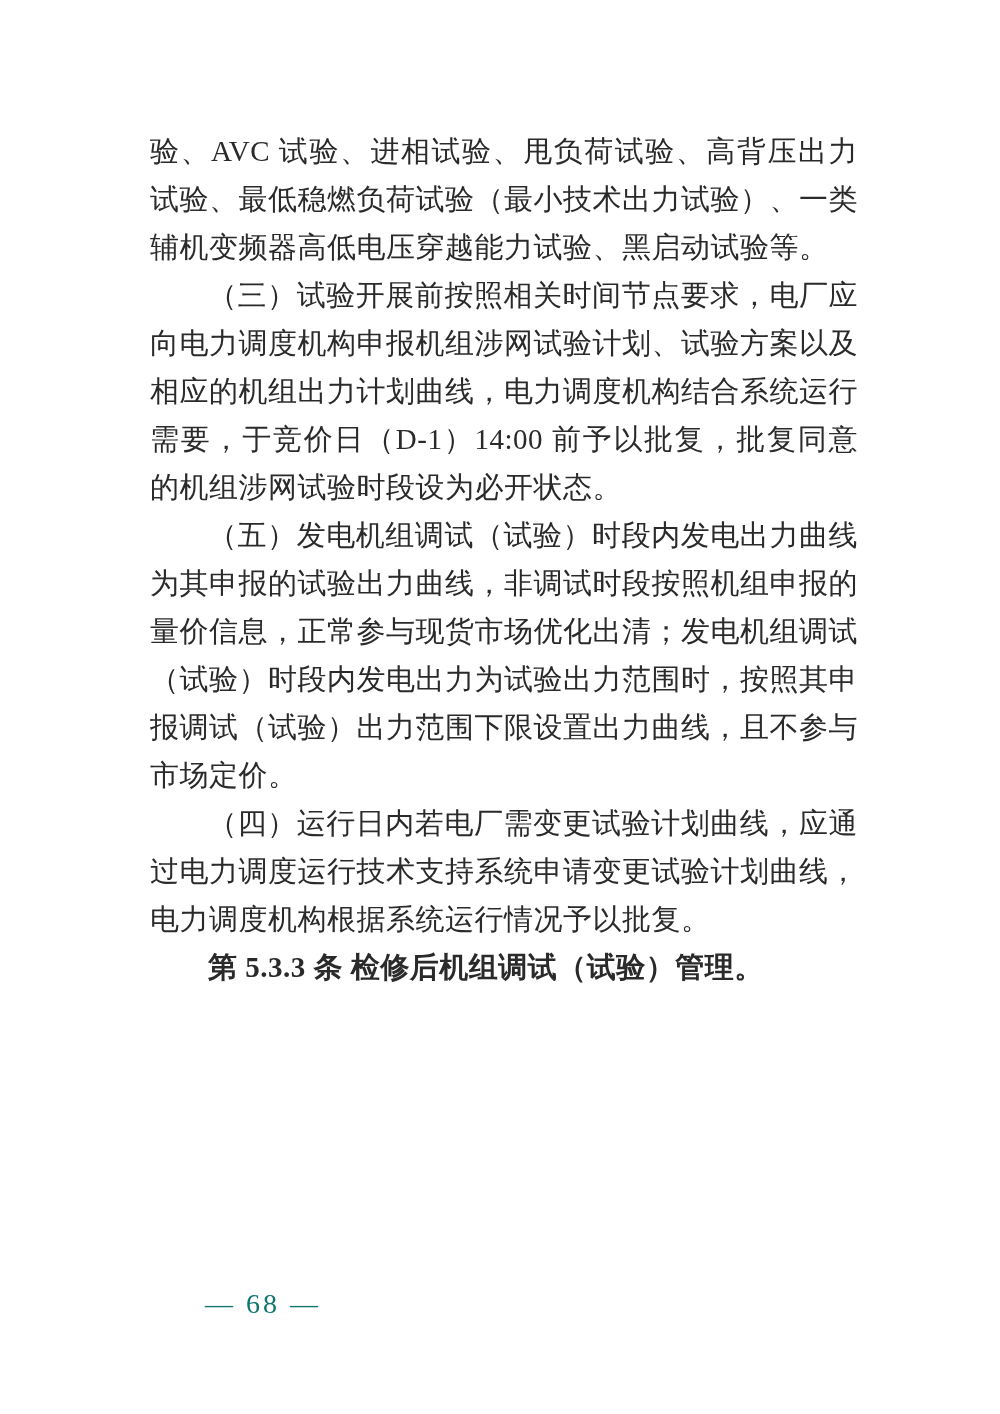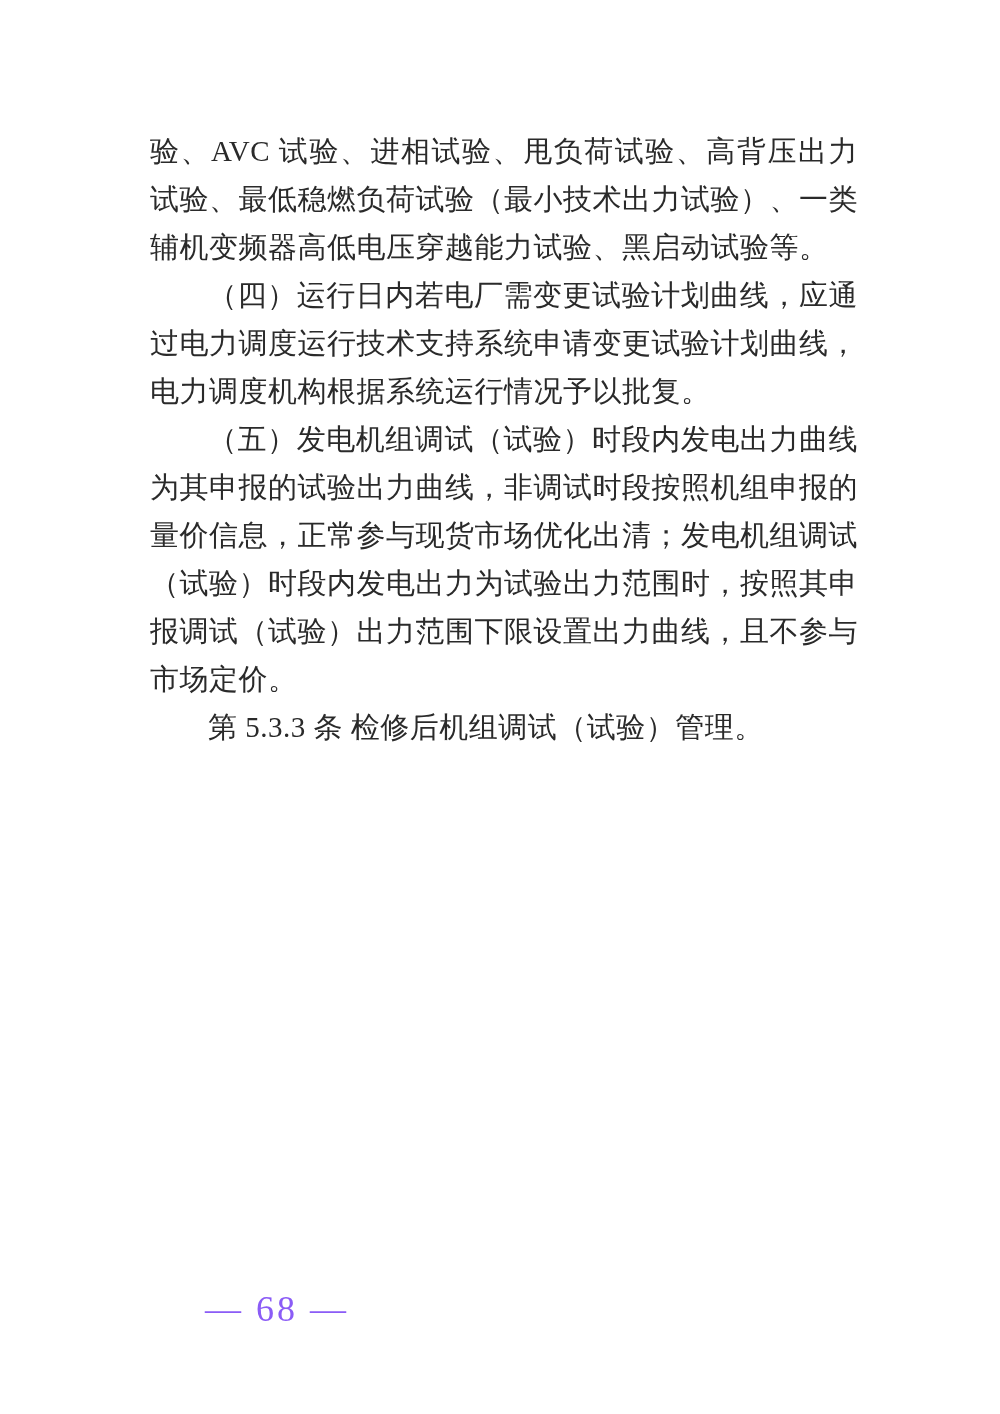--- a/index.html
+++ b/index.html
@@ -34,41 +34,42 @@
     line-height: 48px;
     color: #2a2a2a;
     text-align: justify;
     letter-spacing: 0.5px;
     word-break: break-all;
   }
   .para.indent {
     text-indent: 2em;
   }
   .para.heading {
-    font-weight: normal;
+    font-weight: bold;
   }
   .page-footer {
     position: absolute;
     left: 205px;
     top: 1288px;
   }
   .page-number {
-    font-size: 36px;
-    color: #8b5cf6;
+    font-size: 28px;
+    color: #0f766e;
     letter-spacing: 3px;
     font-family: "Liberation Serif", "DejaVu Serif", serif;
   }
 </style>
 </head>
 <body>
 
 <div class="page">
   <main class="body-text">
     <p class="para">验、AVC 试验、进相试验、甩负荷试验、高背压出力试验、最低稳燃负荷试验（最小技术出力试验）、一类辅机变频器高低电压穿越能力试验、黑启动试验等。</p>
+    <p class="para indent">（三）试验开展前按照相关时间节点要求，电厂应向电力调度机构申报机组涉网试验计划、试验方案以及相应的机组出力计划曲线，电力调度机构结合系统运行需要，于竞价日（D-1）14:00 前予以批复，批复同意的机组涉网试验时段设为必开状态。</p>
+    <p class="para indent">（五）发电机组调试（试验）时段内发电出力曲线为其申报的试验出力曲线，非调试时段按照机组申报的量价信息，正常参与现货市场优化出清；发电机组调试（试验）时段内发电出力为试验出力范围时，按照其申报调试（试验）出力范围下限设置出力曲线，且不参与市场定价。</p>
     <p class="para indent">（四）运行日内若电厂需变更试验计划曲线，应通过电力调度运行技术支持系统申请变更试验计划曲线，电力调度机构根据系统运行情况予以批复。</p>
-    <p class="para indent">（五）发电机组调试（试验）时段内发电出力曲线为其申报的试验出力曲线，非调试时段按照机组申报的量价信息，正常参与现货市场优化出清；发电机组调试（试验）时段内发电出力为试验出力范围时，按照其申报调试（试验）出力范围下限设置出力曲线，且不参与市场定价。</p>
     <p class="para indent heading">第 5.3.3 条 检修后机组调试（试验）管理。</p>
   </main>
 
   <footer class="page-footer">
     <span class="page-number">— 68 —</span>
   </footer>
 </div>
 
 </body></html>

